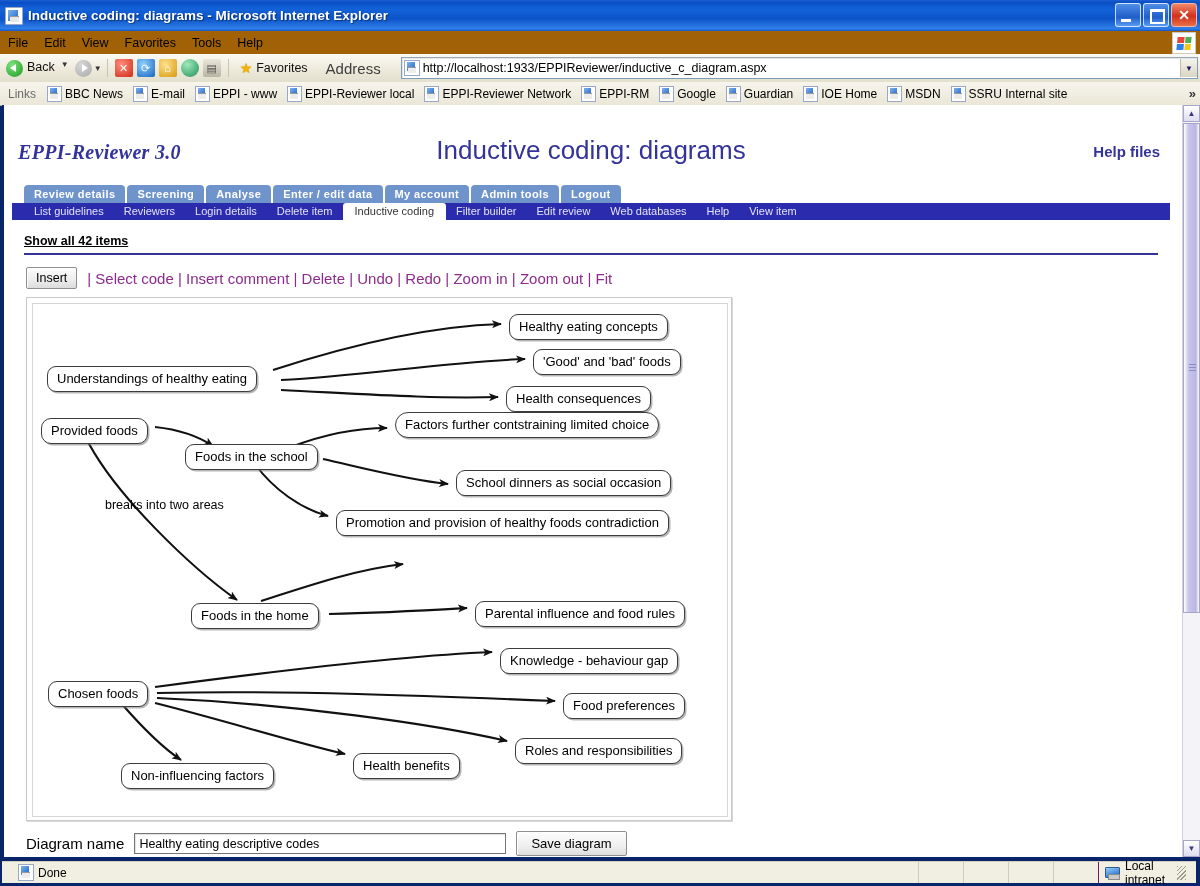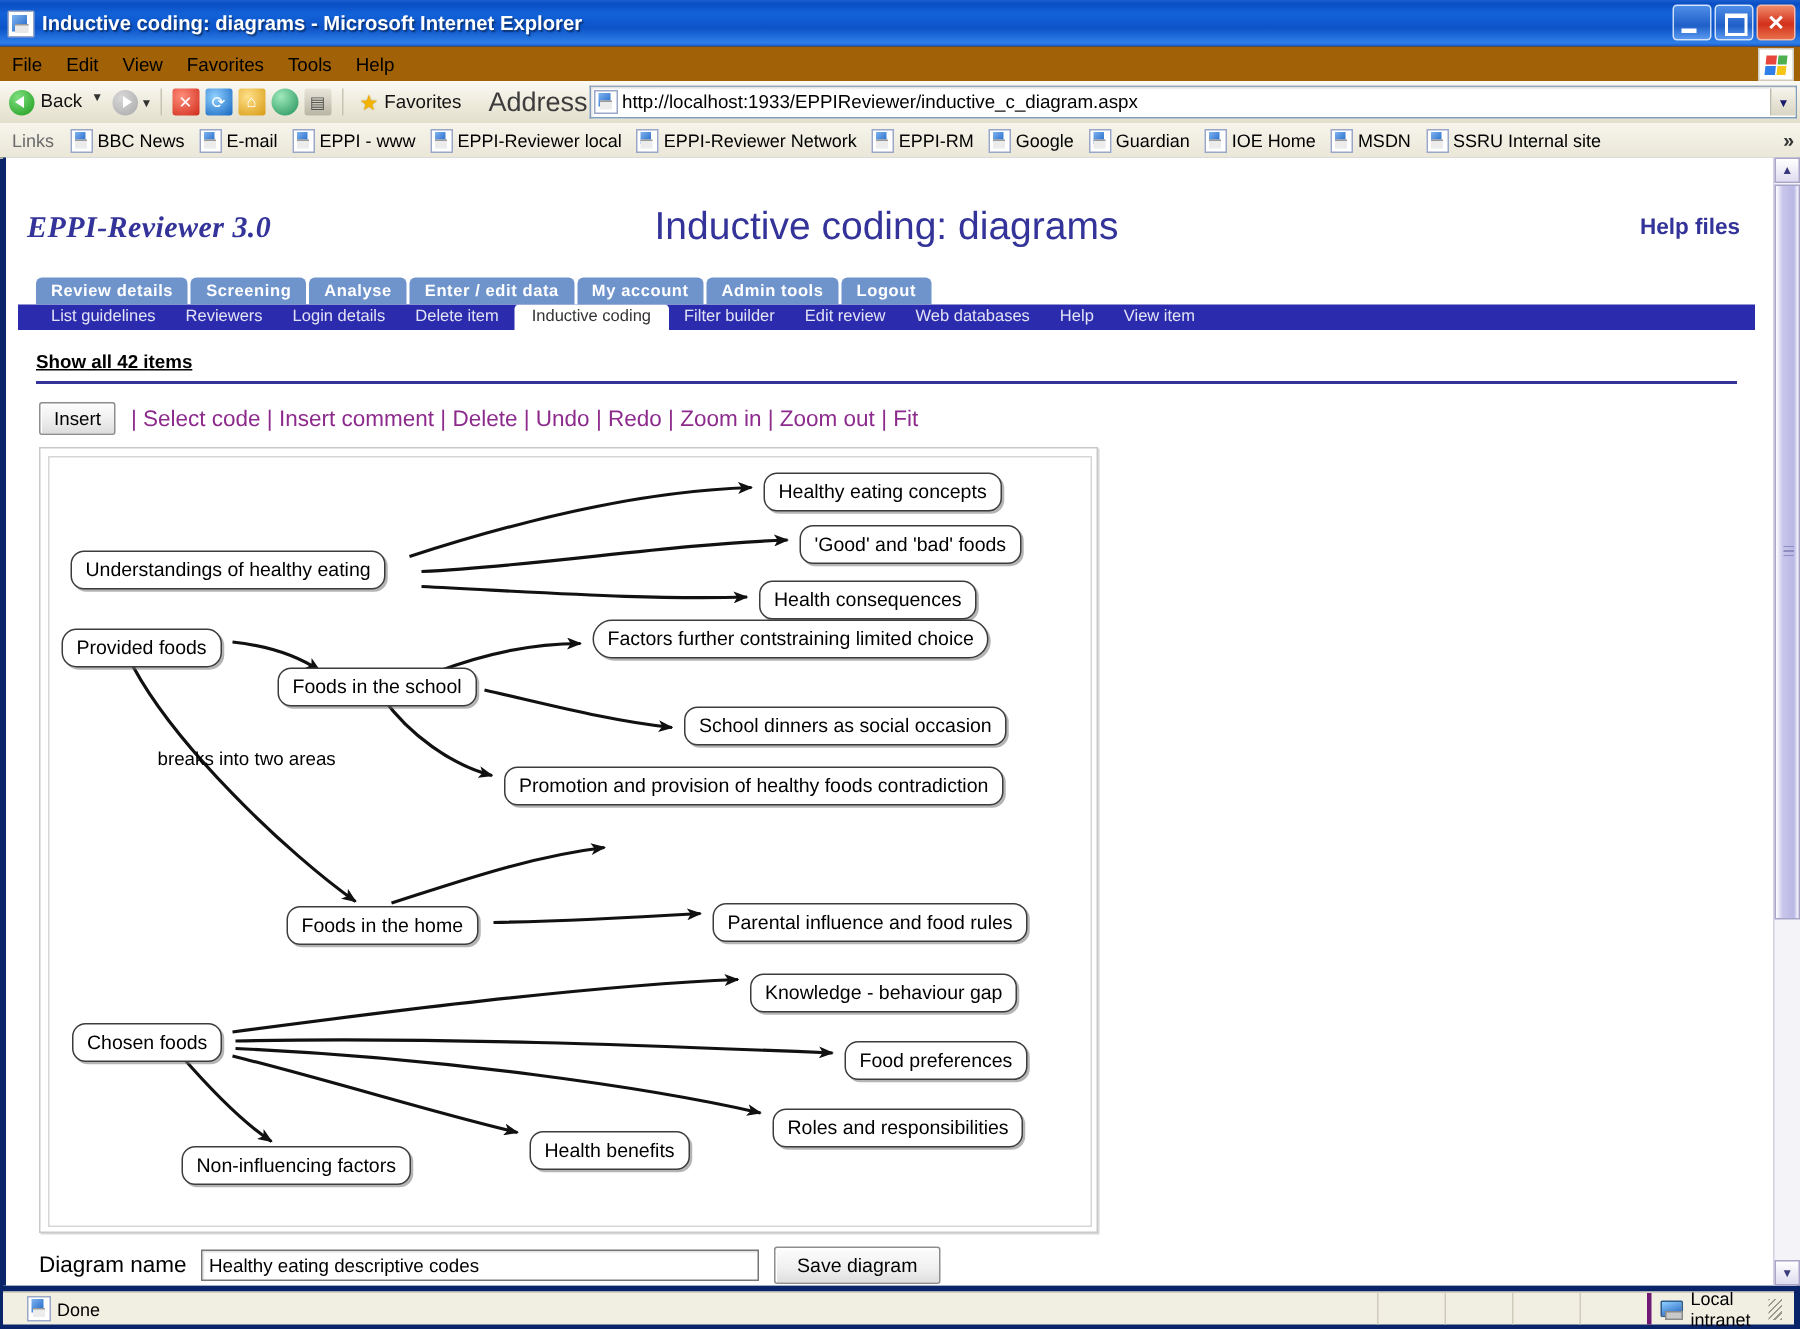--- a/index.html
+++ b/index.html
@@ -88,21 +88,21 @@
   .tb-caret { font-size:8px; color:#333; margin-left:2px;}
   .tb-sep { width:1px; height:18px; background:#c8c4b4; margin: 0 5px; }
   .tb-ico { width:18px; height:18px; margin: 0 2px; border-radius:2px; display:flex; align-items:center; justify-content:center; font-size:11px; color:#fff;}
   .ico-stop { background: radial-gradient(circle at 35% 30%, #ff8d7a, #cf2a1a); }
   .ico-refresh { background: radial-gradient(circle at 35% 30%, #8fd0ff, #1565c0); }
   .ico-home { background: radial-gradient(circle at 35% 30%, #ffe08a, #d79a10); }
   .ico-glob { background: radial-gradient(circle at 35% 30%, #9fe9ba, #1f8f5a); border-radius:50%; }
   .ico-print { background: linear-gradient(#e9e6da,#b9b5a4); color:#555; }
   .fav { display:flex; align-items:center; gap:4px; font-size:12.5px; color:#111; padding:0 6px; }
   .star { color:#f5b301; font-size:14px; text-shadow:0 0 1px #b07c00; }
-  .addr-label { font-size:18px; color:#3d3d3d; margin-left:12px; margin-right:1px; }
+  .addr-label { font-size:15px; color:#3d3d3d; margin-left:12px; margin-right:20px; }
   .addr-box {
     flex: 1 1 auto; height: 20px; background: #ffffff;
     border: 1px solid #7f9db9; border-top-color:#98a8b8;
     display:flex; align-items:center; margin-right: 2px;
     box-shadow: inset 1px 1px 1px rgba(0,0,0,0.12);
   }
   .addr-ico { width:14px; height:14px; margin:0 3px 0 2px; background:#fff; border:1px solid #9aa7c8; position:relative; flex:0 0 auto;}
   .addr-ico:before{content:"";position:absolute;left:2px;top:1px;width:8px;height:9px;background:linear-gradient(135deg,#7fb3f0,#1b63c4);}
   .addr-ico:after{content:"";position:absolute;left:3px;top:6px;width:8px;height:5px;background:#ececec;border-top:1px solid #999;}
   .addr-text { font-size:12.5px; color:#000; white-space:nowrap; }
@@ -269,21 +269,21 @@
     background:#f1efe2; border-top:1px solid #d4d0c0;
     display:flex; align-items:center; box-sizing:border-box;
   }
   .sb-main { flex: 0 0 900px; display:flex; align-items:center; gap:4px; padding-left:16px; }
   .sb-ico { width:14px;height:15px;background:#fff;border:1px solid #9aa7c8;position:relative;flex:0 0 auto;}
   .sb-ico:before{content:"";position:absolute;left:2px;top:1px;width:8px;height:9px;background:linear-gradient(135deg,#7fb3f0,#1b63c4);}
   .sb-ico:after{content:"";position:absolute;left:3px;top:7px;width:8px;height:5px;background:#ececec;border-top:1px solid #999;}
   .sb-text { font-size:12px; color:#000; }
   .sb-zone {
     margin-left:auto; display:flex; align-items:center; gap:5px;
-    padding: 0 8px 0 6px; font-size:12px; color:#000; border-left:3px solid #701a75; height:100%;
+    padding: 0 8px 0 6px; font-size:12px; color:#000; border-left:1px solid #701a75; height:100%;
   }
   .zone-ico { width:15px; height:14px; position:relative; flex:0 0 auto; }
   .zone-ico:before { content:""; position:absolute; left:0; top:1px; width:13px; height:9px; background: linear-gradient(160deg,#8fd0ff,#1f5fbf); border:1px solid #305a8a; border-radius:1px;}
   .zone-ico:after { content:""; position:absolute; left:3px; bottom:0; width:10px; height:4px; background:#c9c9c9; border:1px solid #8a8a8a; }
   .sb-grip {
     width:14px; height:14px; margin-left:2px; margin-right:2px;
     background: repeating-linear-gradient(135deg, #9a9a8a 0 1px, transparent 1px 3px);
   }
   .sb-spacers { display:flex; height:100%; }
   .sb-spacers i { display:block; width:44px; height:100%; border-left:1px solid #d0ccbc; }

